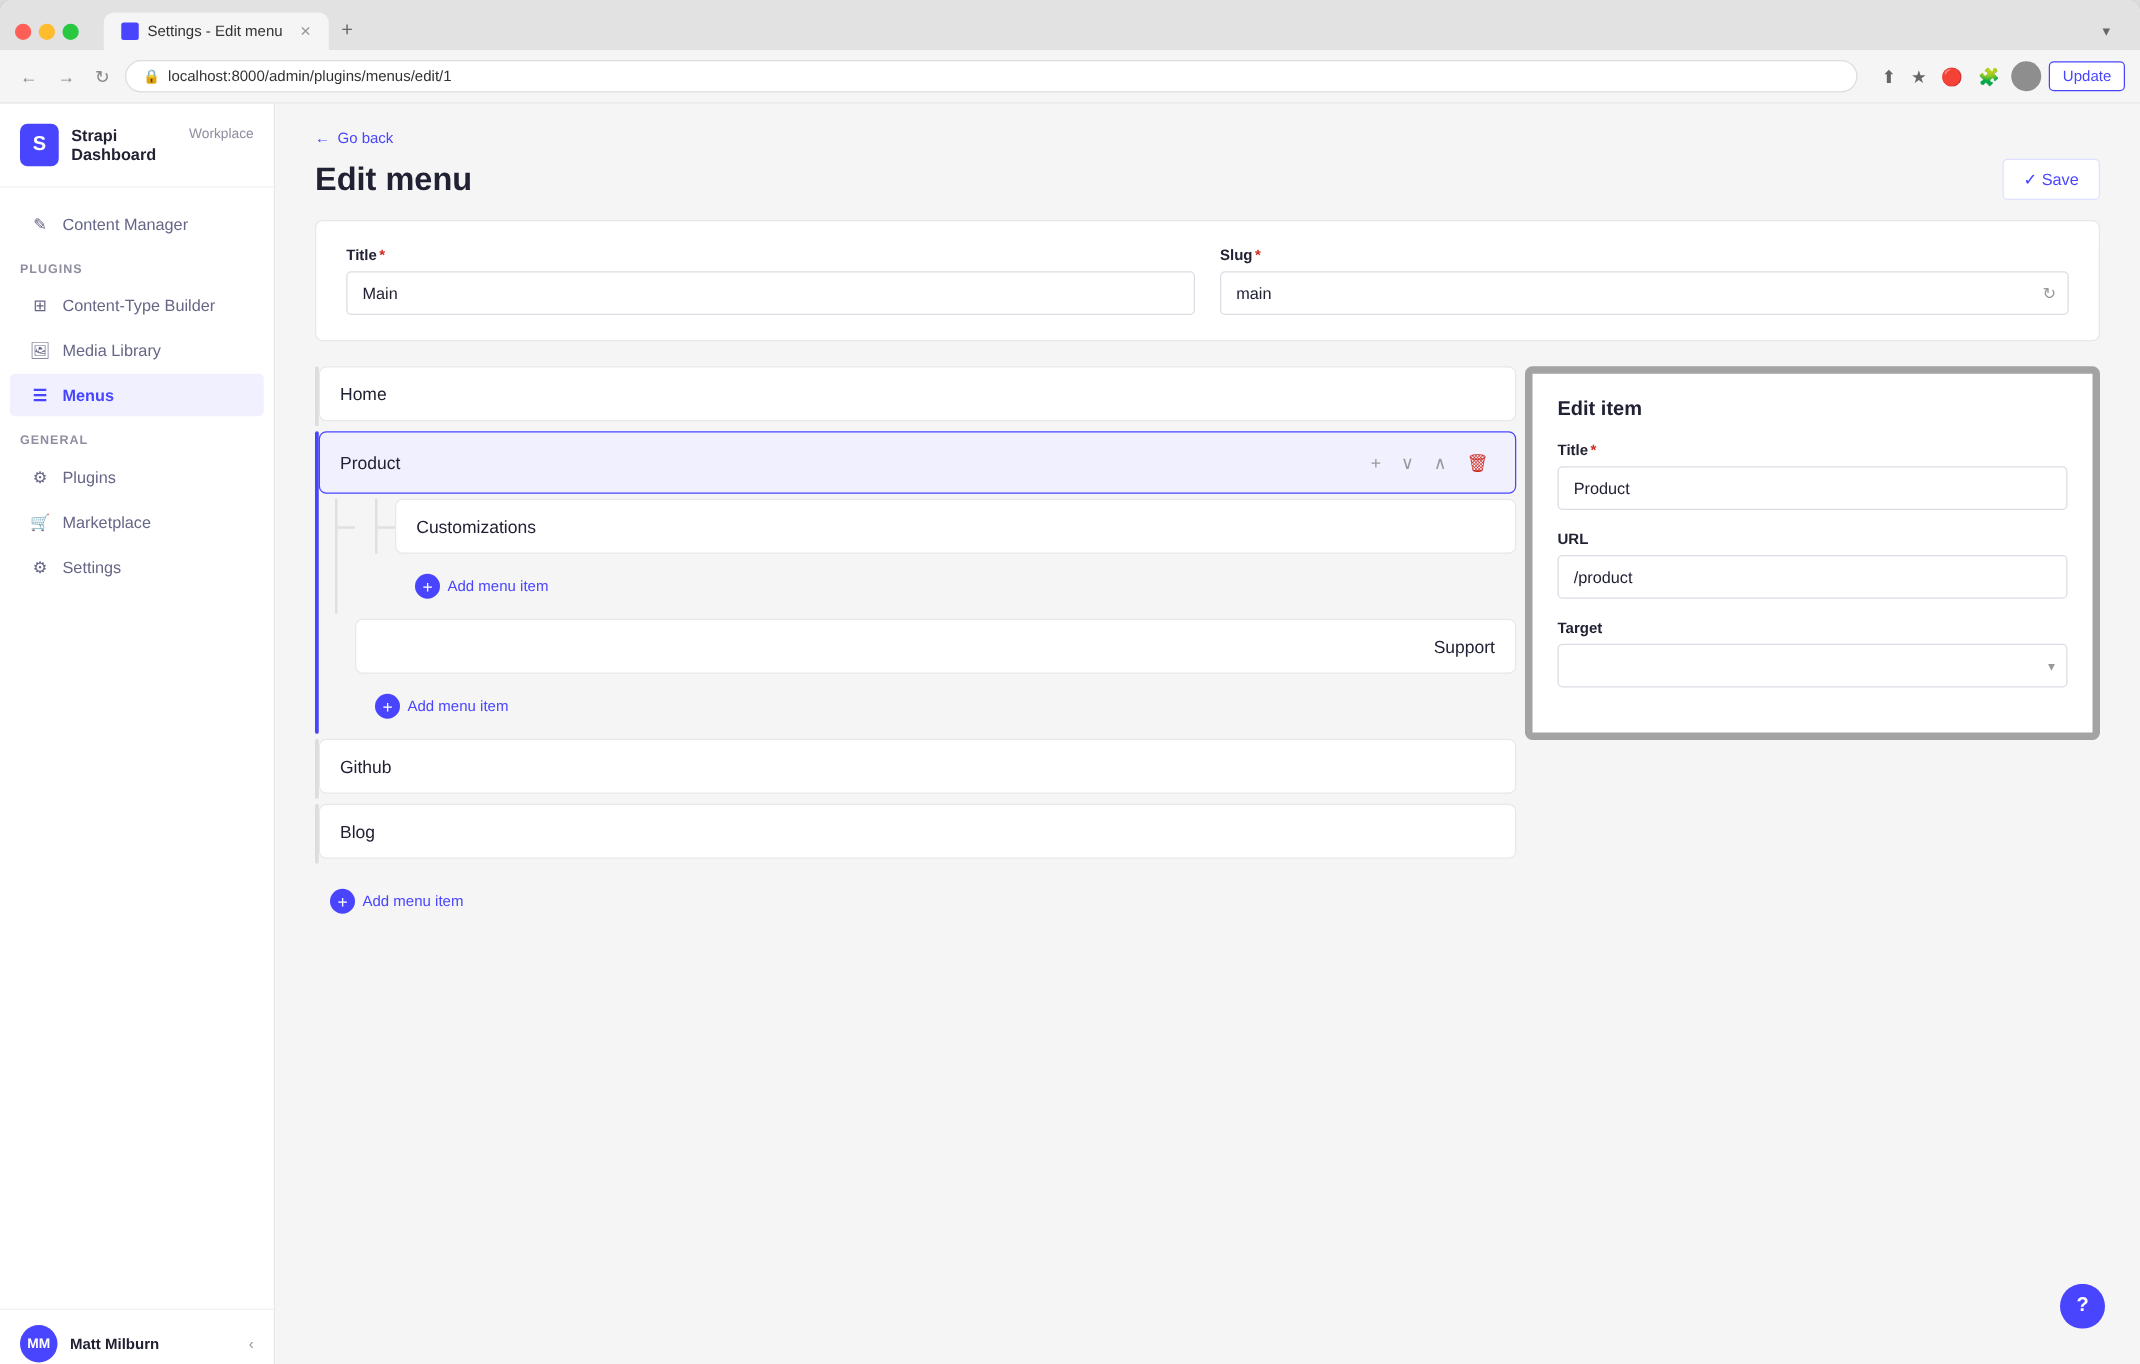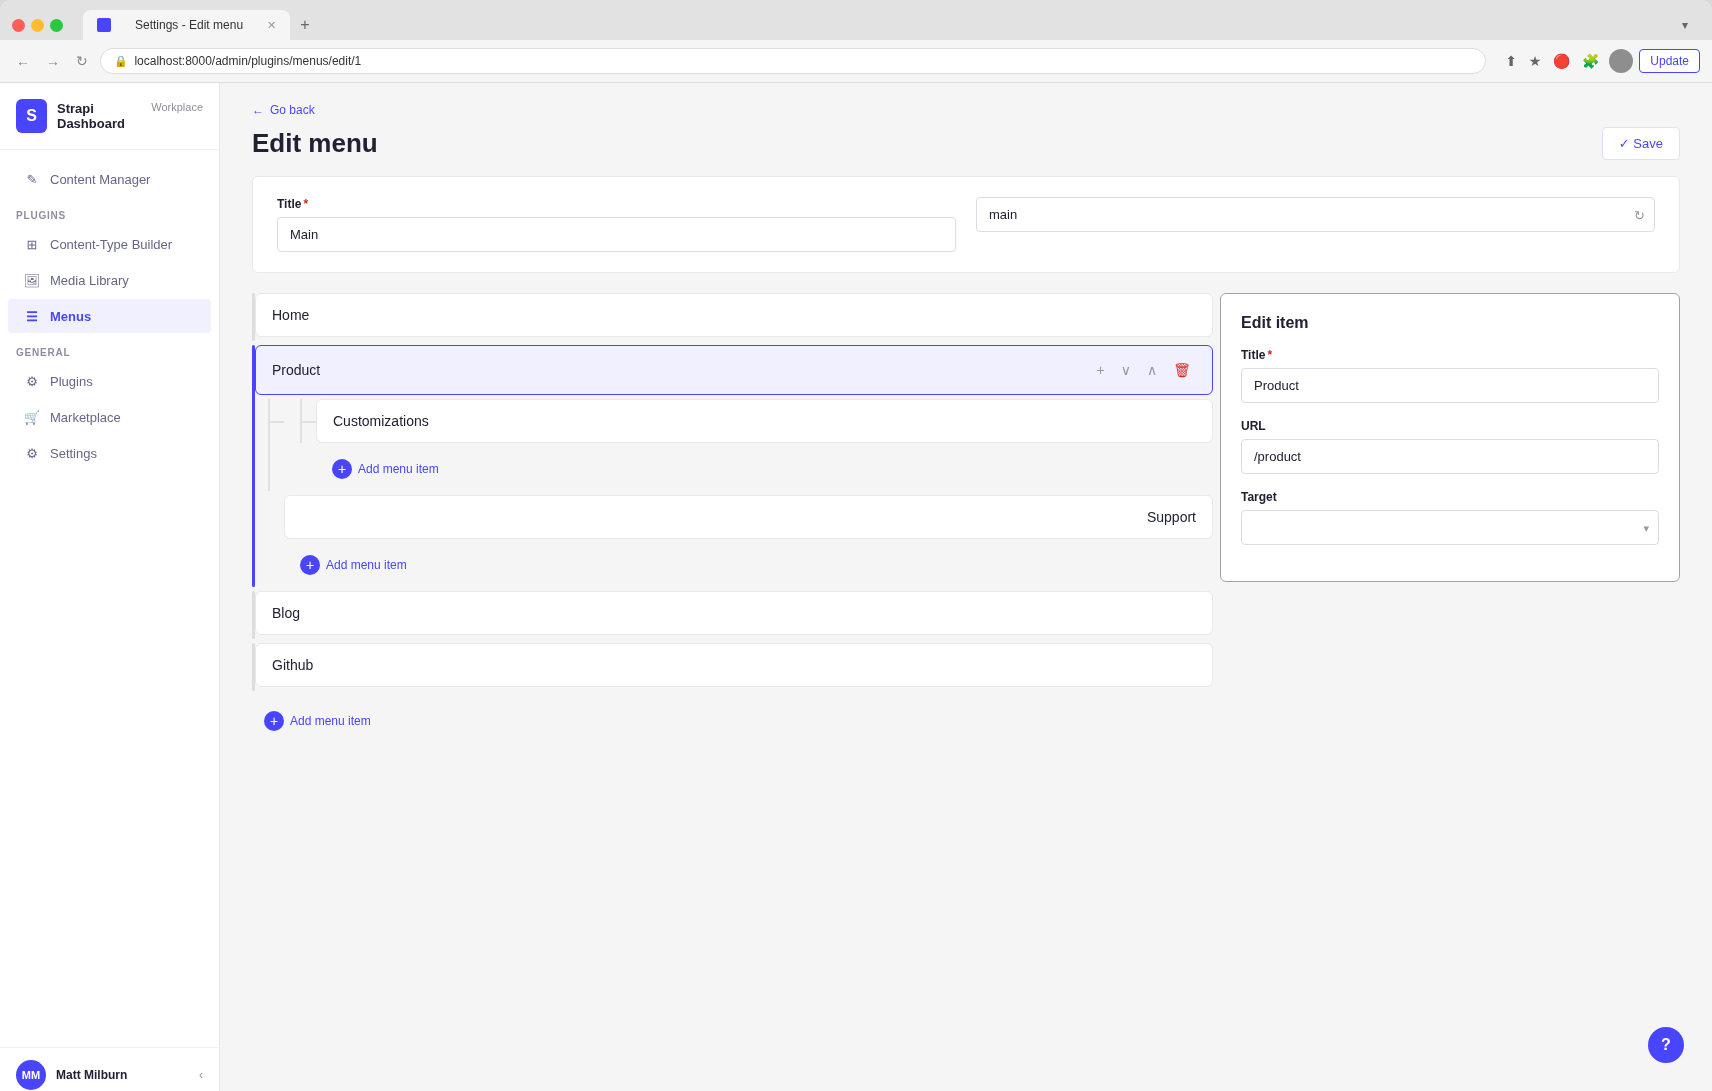--- a/index.html
+++ b/index.html
@@ -26,21 +26,21 @@
     .tl-red { background: #ff5f57; }
     .tl-yellow { background: #febc2e; }
     .tl-green { background: #28c840; }
     .tab-bar { display: flex; margin-left: 12px; align-items: flex-end; }
     .browser-tab {
       background: #f5f5f5;
       border-radius: 8px 8px 0 0;
       padding: 8px 14px;
       display: flex;
       align-items: center;
-      gap: 24px;
+      gap: 7px;
       font-size: 12px;
       color: #333;
       min-width: 180px;
     }
     .tab-favicon { width: 14px; height: 14px; background: #4945ff; border-radius: 2px; }
     .tab-close { margin-left: auto; color: #999; font-size: 11px; cursor: pointer; }
     .tab-new { background: none; border: none; padding: 6px 10px; font-size: 16px; color: #666; cursor: pointer; }
     .browser-dropdown { margin-left: auto; color: #666; font-size: 12px; }
 
     .browser-toolbar {
@@ -206,21 +206,21 @@
     }
     .menu-tree {
       flex: 1;
       display: flex;
       flex-direction: column;
       gap: 0;
     }
     .edit-item-panel {
       width: 460px;
       background: white;
-      border: 1px solid #a3a3a3;
+      border: 6px solid #a3a3a3;
       border-radius: 6px;
       padding: 20px;
       flex-shrink: 0;
       height: fit-content;
     }
 
     .menu-item {
       background: white;
       border: 1px solid #e8e8e8;
       border-radius: 6px;
@@ -457,20 +457,23 @@
 
       <div class="form-card">
         <div class="form-row">
           <div class="form-group">
             <label class="form-label">
               <span>Title</span><span class="required">*</span>
             </label>
             <input type="text" class="form-input" value="Main" style="">
           </div>
           <div class="form-group">
+            <label class="form-label">
+              <span>Slug</span><span class="required">*</span>
+            </label>
             <div class="slug-wrapper">
               <input type="text" class="form-input" style="width: 100%;" value="main">
               <span class="slug-icon">↻</span>
             </div>
           </div>
         </div>
       </div>
 
       <div class="menu-editor">
 
@@ -529,28 +532,28 @@
                   <span class="plus-circle">+</span>
                   <span>Add menu item</span>
                 </button>
               </div>
             </div>
           </div>
 
           <div style="position:relative; margin-bottom:4px;">
             <div style="position:absolute; left:0; top:0; bottom:0; width:3px; background:#ddd; border-radius:2px;"></div>
             <div class="menu-item" style="margin-left:3px;">
-              <span class="menu-item-label">Blog</span>
+              <span class="menu-item-label">Github</span>
             </div>
           </div>
 
           <div style="position:relative; margin-bottom:4px;">
             <div style="position:absolute; left:0; top:0; bottom:0; width:3px; background:#ddd; border-radius:2px;"></div>
             <div class="menu-item" style="margin-left:3px;">
-              <span class="menu-item-label">Github</span>
+              <span class="menu-item-label">Blog</span>
             </div>
           </div>
 
           <div style="padding: 8px 0 4px 0;">
             <button class="item-add-btn">
               <span class="plus-circle">+</span>
               <span>Add menu item</span>
             </button>
           </div>
         </div>

